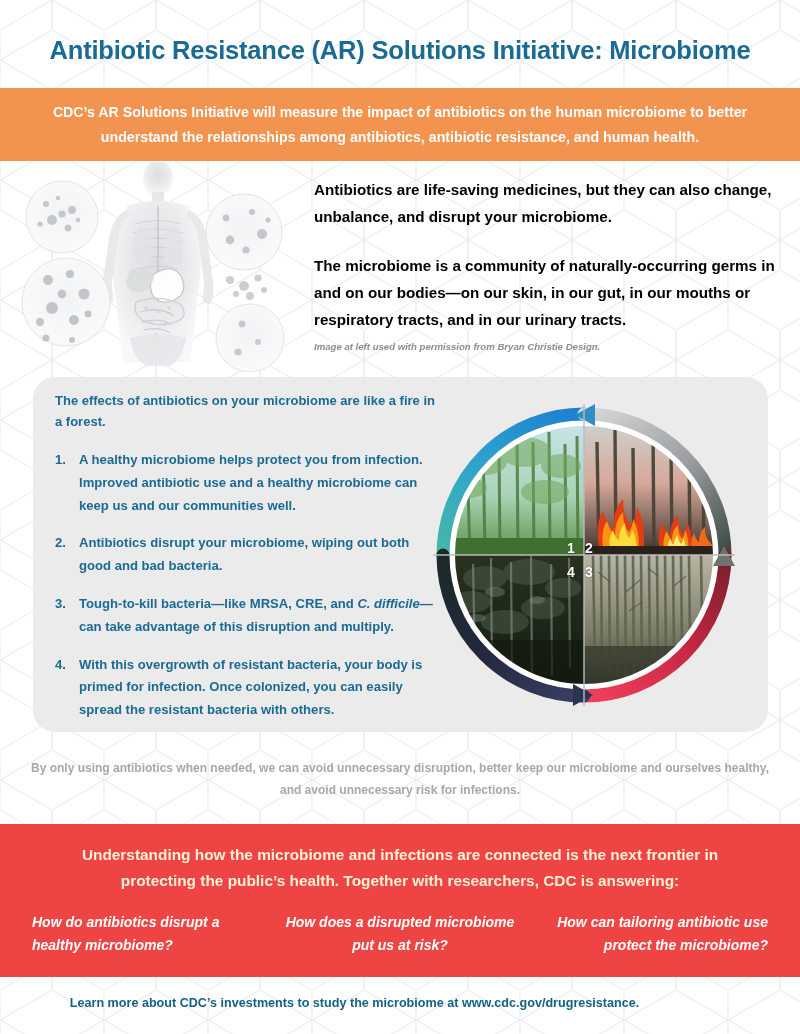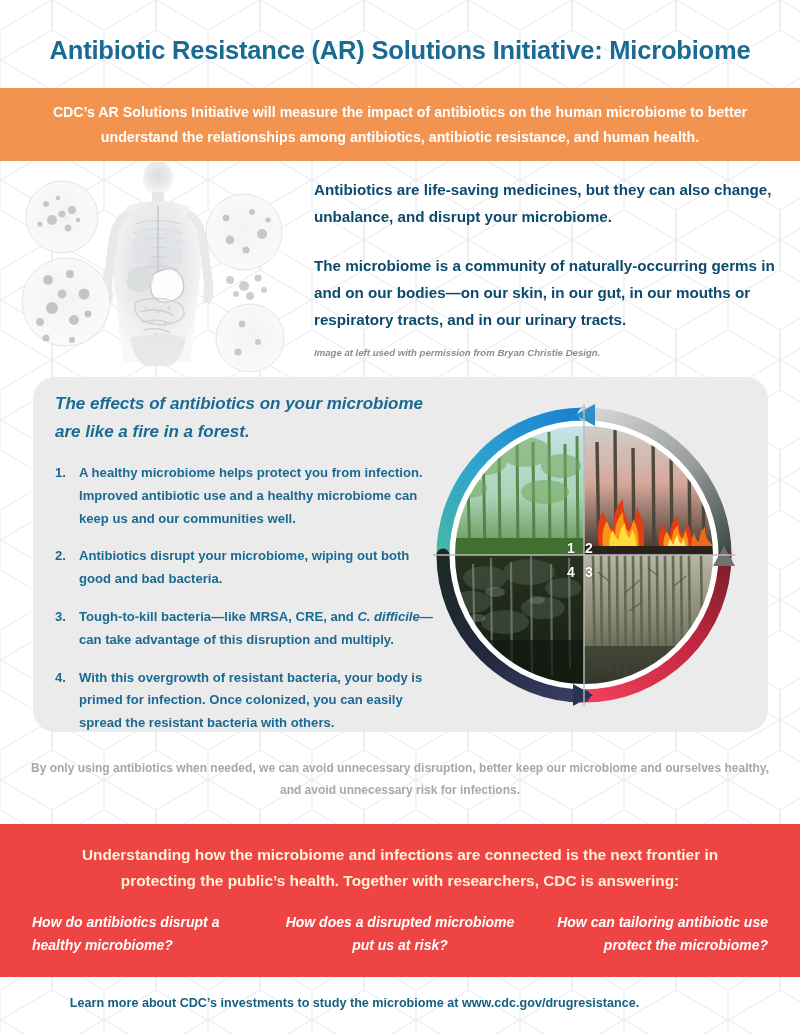--- a/index.html
+++ b/index.html
@@ -62,52 +62,51 @@
     z-index: 2;
     pointer-events: none;
   }
 
   
   #intro {
     position: absolute; left: 314px; top: 176px; width: 462px;
     z-index: 3;
   }
   .intro-p {
-    color: #0c4a6e;
+    color: #000000;
     font-size: 15.2px;
     font-weight: bold;
     line-height: 1.78;
   }
   #intro-p2 { margin-top: 22px; }
   #credit {
-    margin-top: 14px;
+    margin-top: 8px;
     color: #8b8d8f;
     font-size: 9.6px;
     font-style: italic;
     font-weight: bold;
   }
 
   
   #card {
     position: absolute; left: 33px; top: 377px;
     width: 735px; height: 355px;
     background: #ebebeb;
     border-radius: 22px;
     z-index: 2;
   }
   #card-inner {
     position: absolute; left: 55px; top: 390px; width: 380px;
     z-index: 4;
   }
   #card-heading {
     color: #1a6a93;
-    font-size: 17px;
+    font-size: 13px;
     font-weight: bold;
     line-height: 1.62;
-    font-style: italic;
   }
   #steps { margin-top: 17px; list-style: none; }
   .step {
     display: flex;
     margin-bottom: 15px;
     color: #1a6a93;
     font-size: 13.1px;
     font-weight: bold;
     line-height: 1.74;
   }

